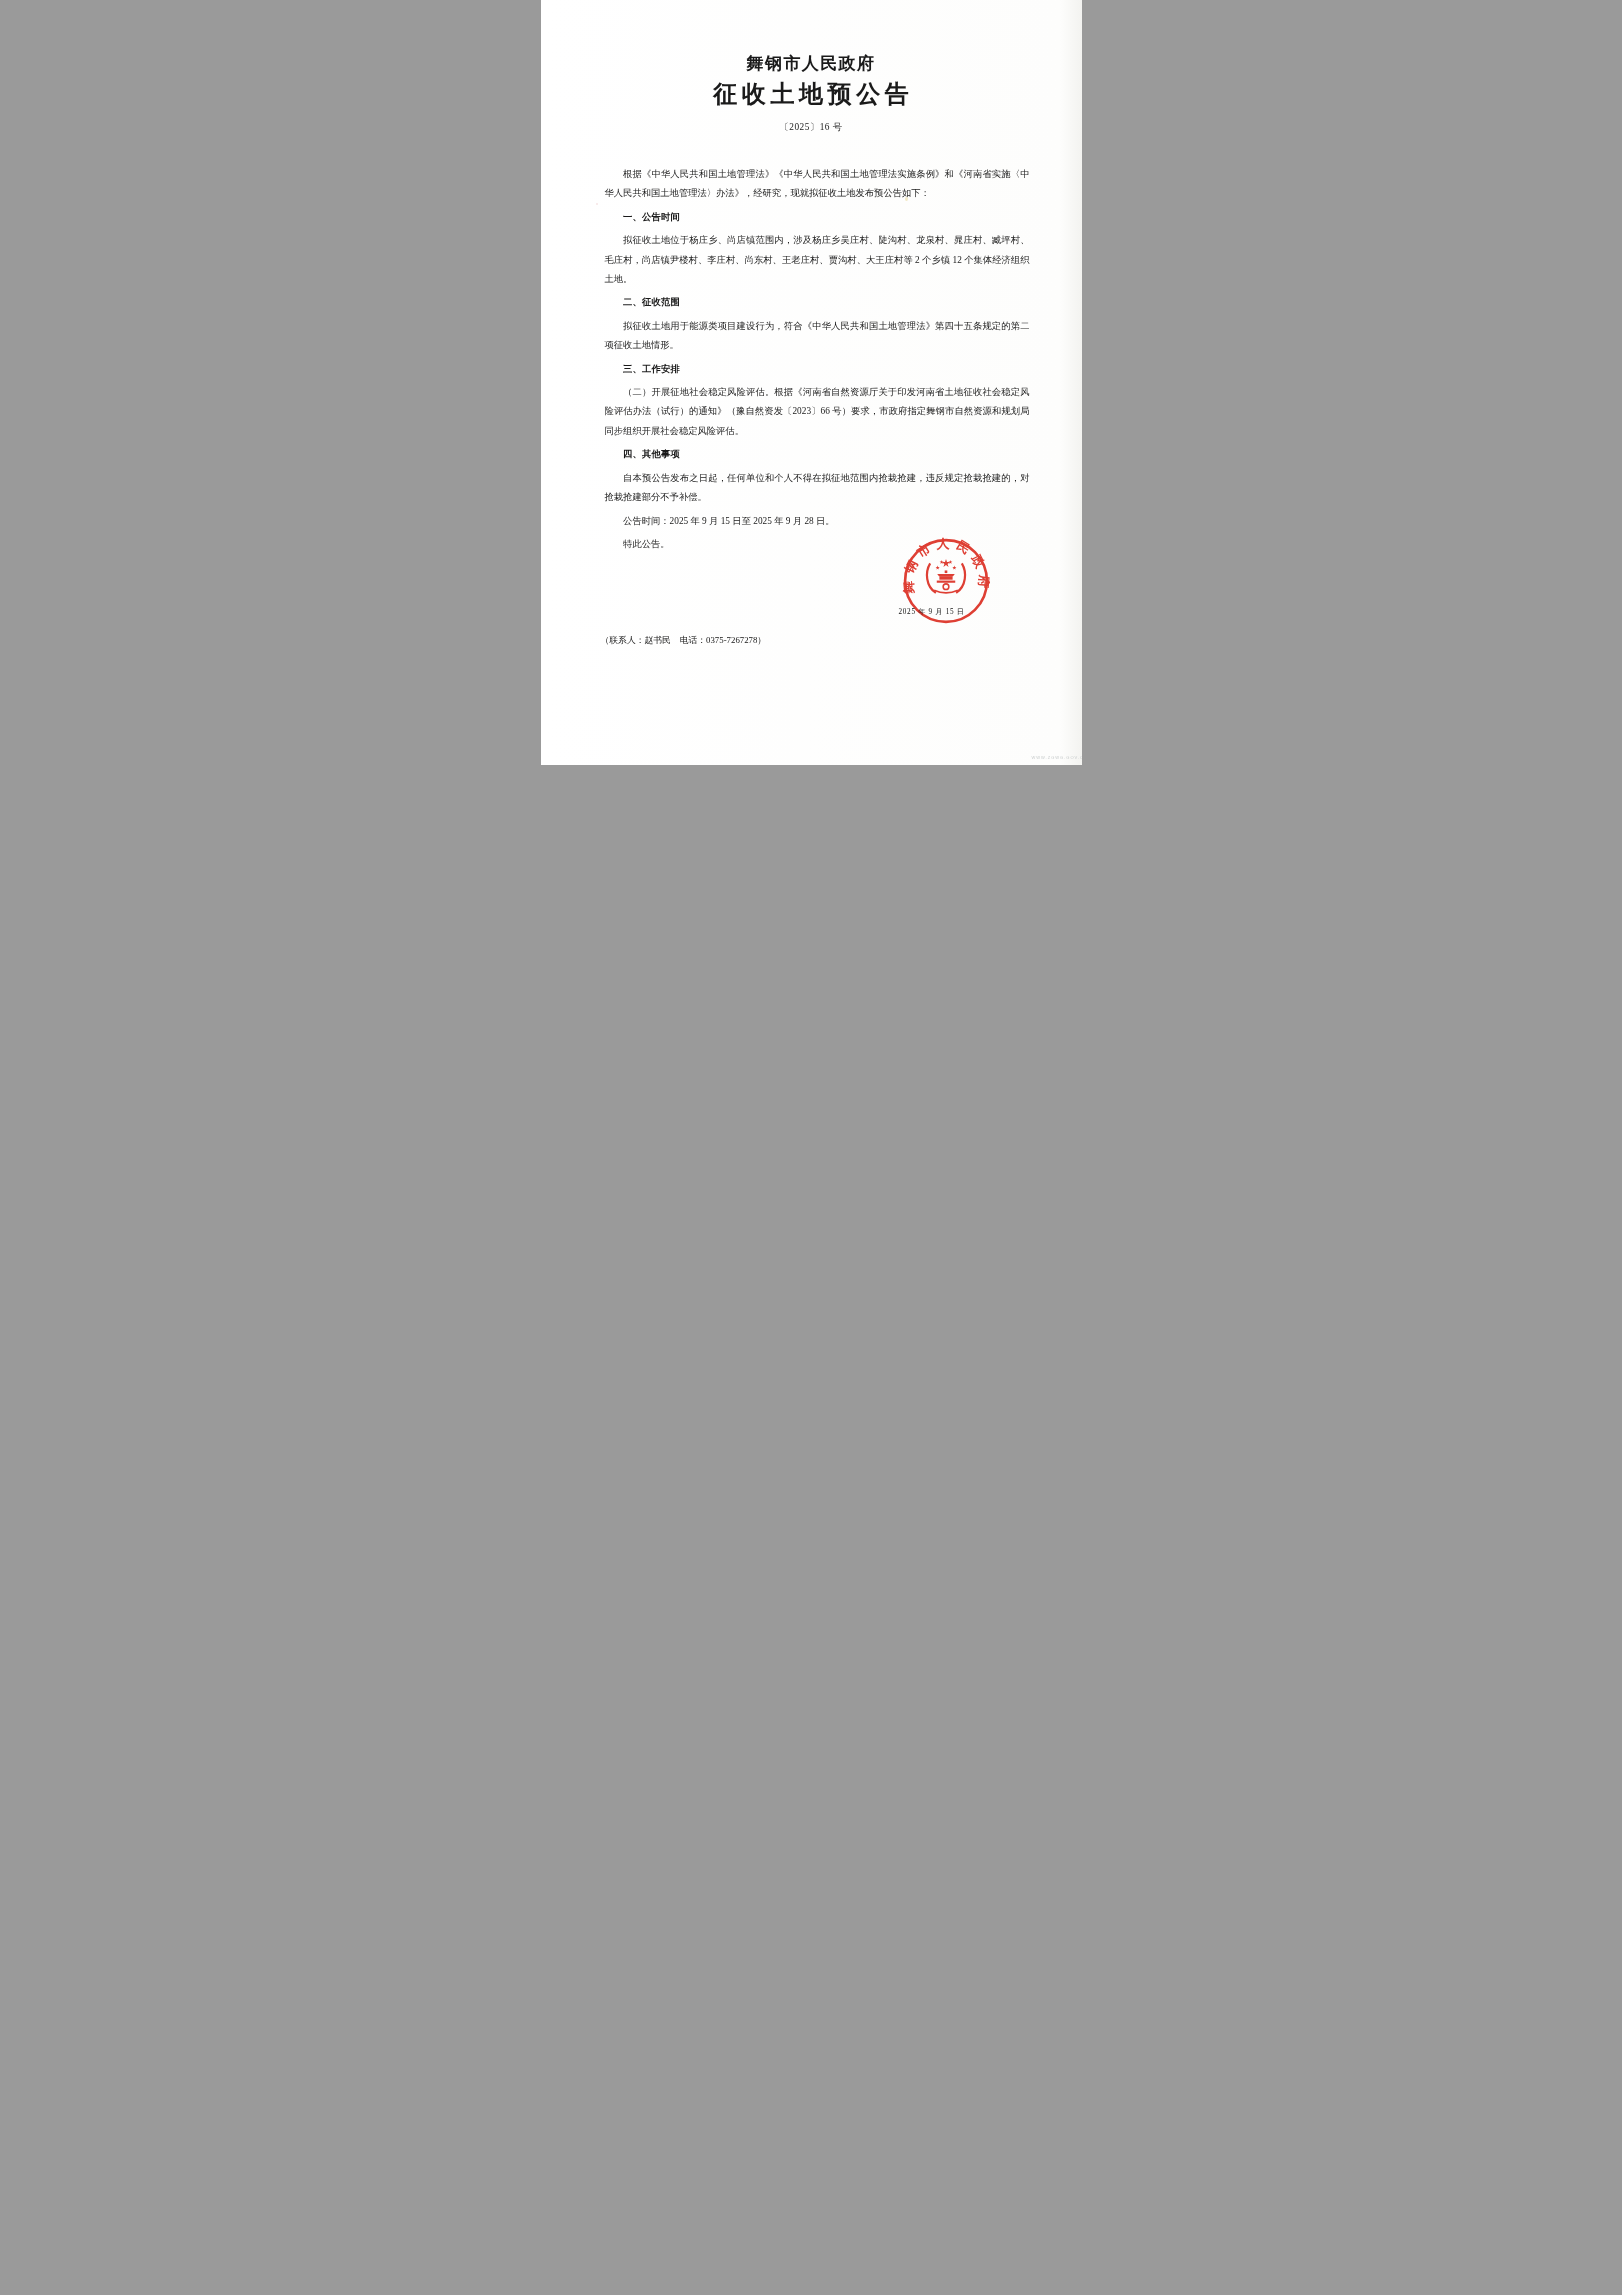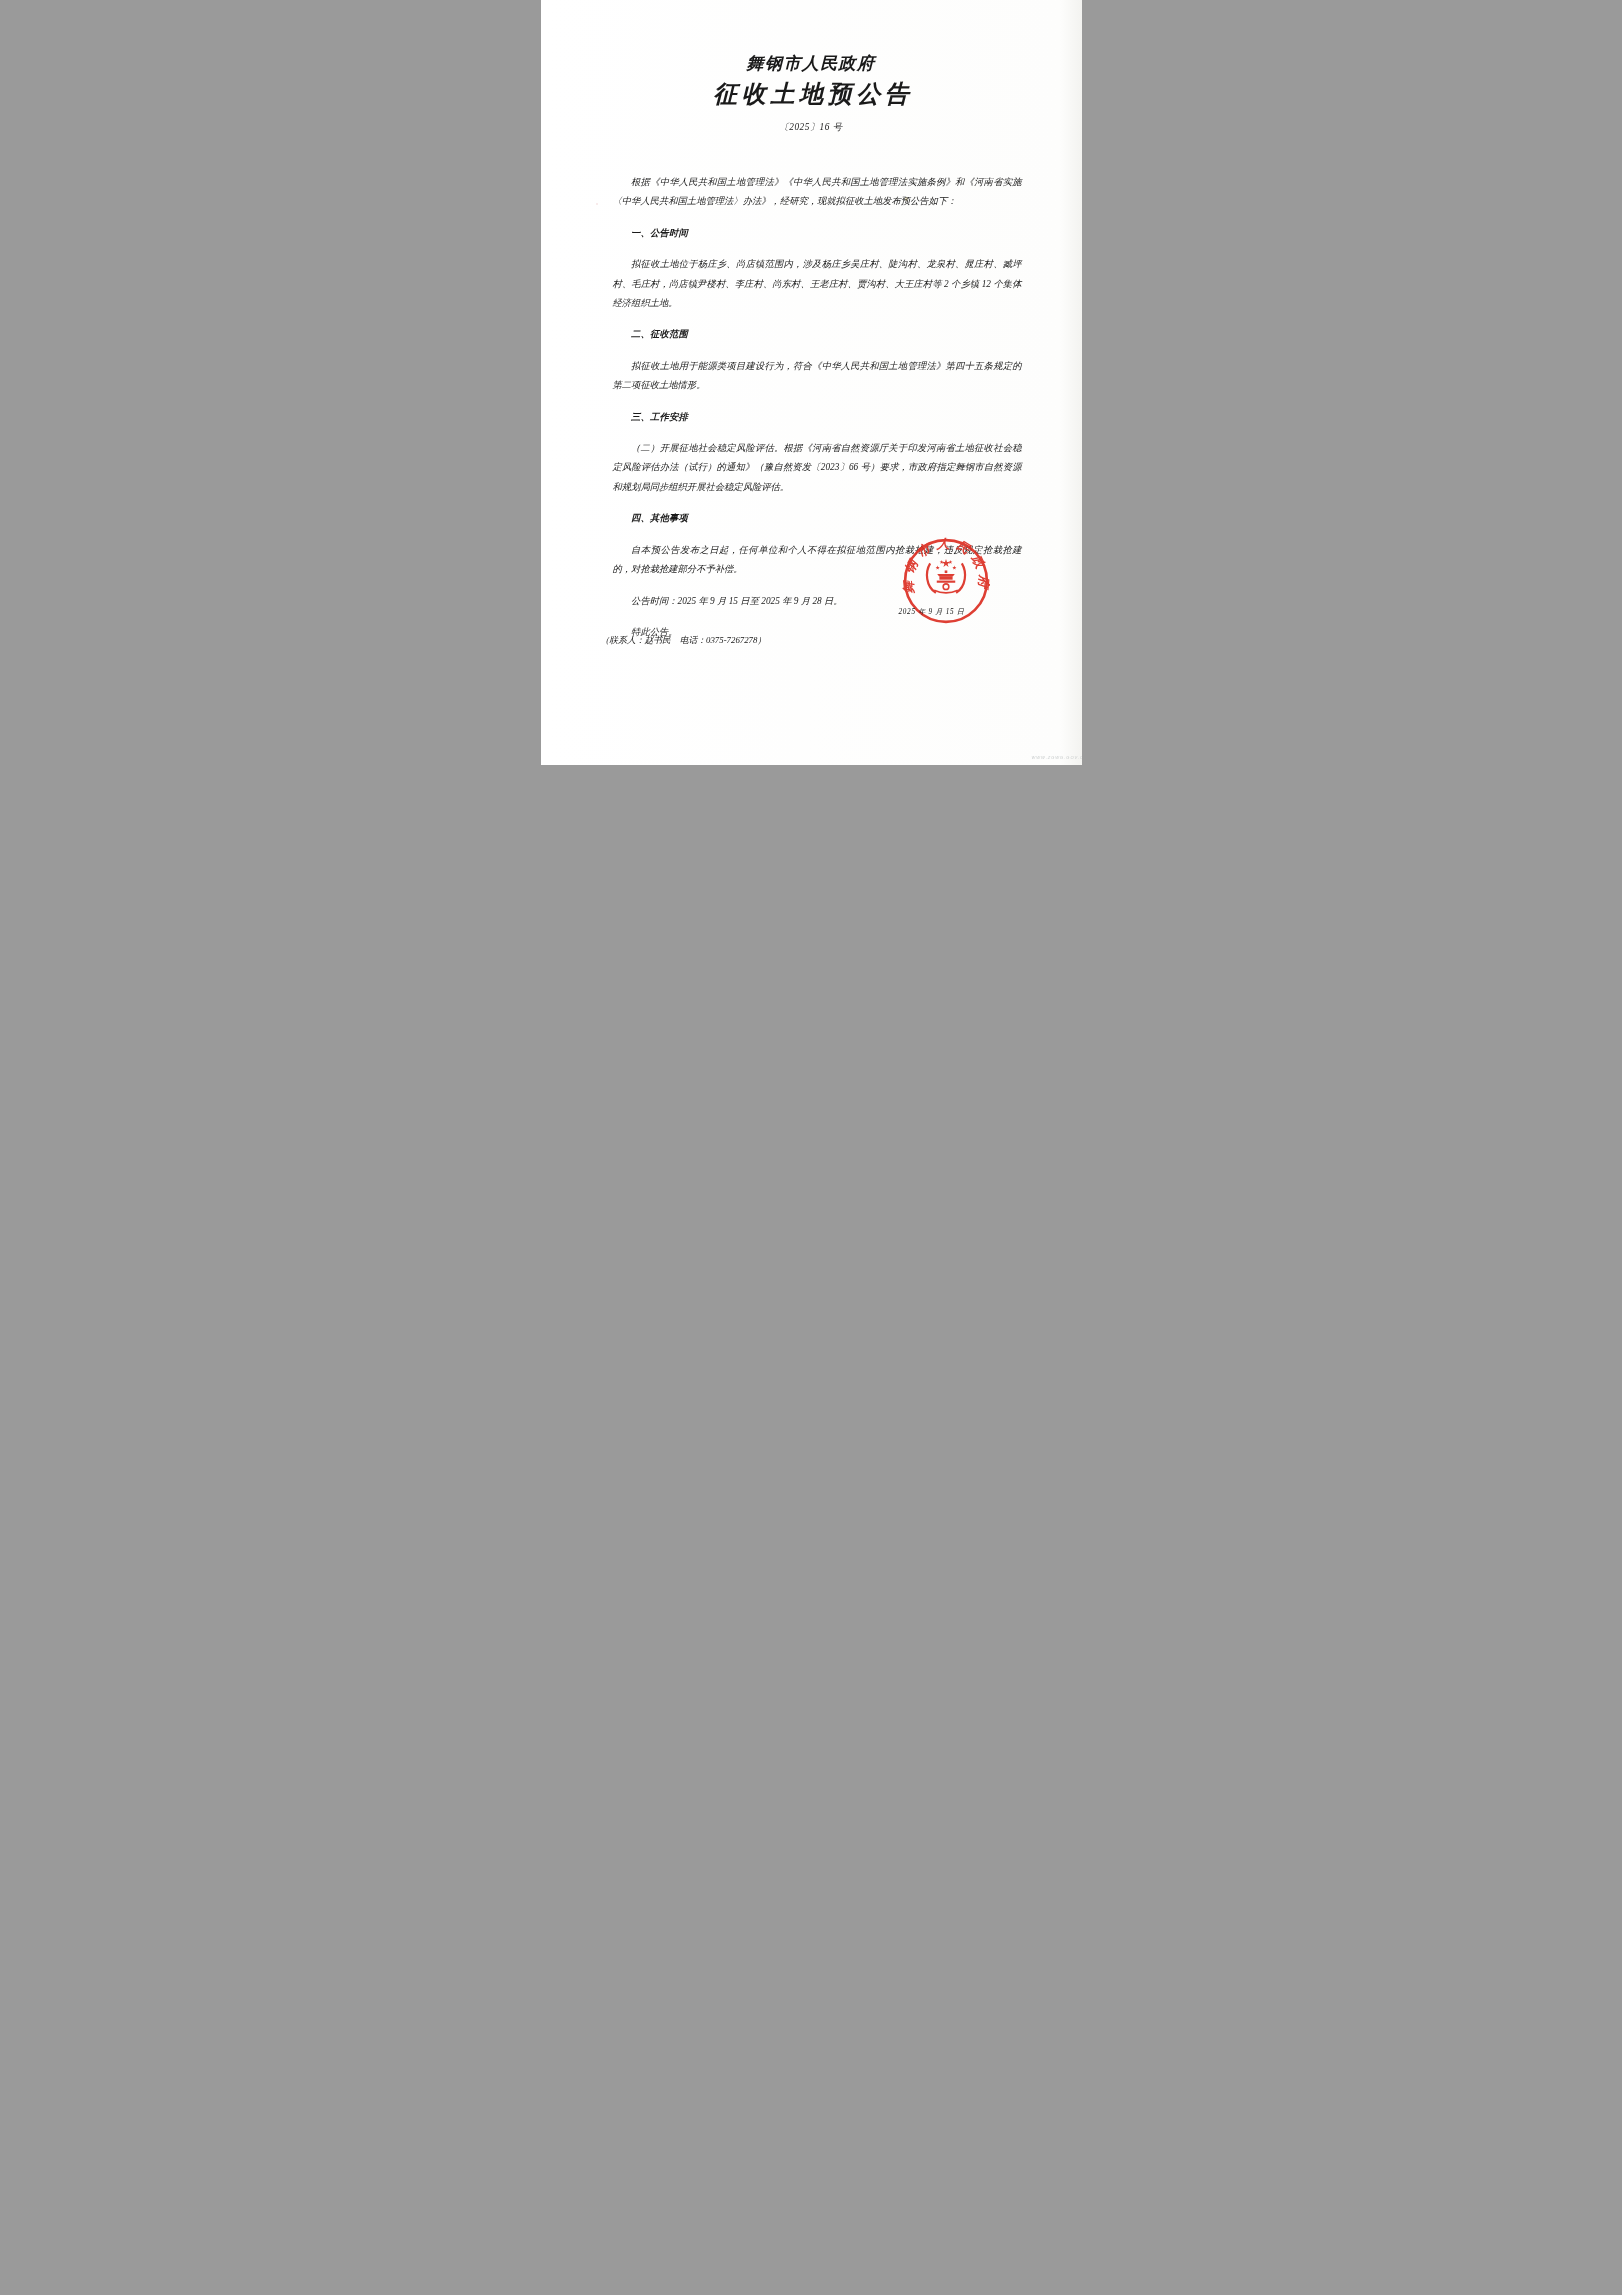--- a/index.html
+++ b/index.html
@@ -9,21 +9,20 @@
     font-family: "Liberation Serif", "DejaVu Serif", serif;
   }
   .page {
     position: relative;
     width: 541px;
     height: 765px;
     margin: 0 auto;
     background: linear-gradient(to right, #ffffff 0%, #fdfdfc 96%, #f3f3f0 100%);
     overflow: hidden;
     color: #1a1a1a;
-    font-style: italic;
   }
   .doc-header { position: absolute; top: 0; left: 0; width: 100%; text-align: center; }
   .title-1 {
     position: absolute; top: 52px; left: 0; width: 100%;
     font-size: 17px; font-weight: 700; letter-spacing: 1.4px;
     font-family: "Liberation Serif", "DejaVu Serif", serif;
   }
   .title-2 {
     position: absolute; top: 78px; left: 0; width: 100%;
     font-size: 24px; font-weight: 700; letter-spacing: 4.6px; text-indent: 4.6px;
@@ -31,21 +30,21 @@
   }
   .doc-number {
     position: absolute; top: 121px; left: 0; width: 100%;
     font-size: 9.3px; letter-spacing: 0.5px;
   }
   .doc-body {
     position: absolute; top: 161px; left: 60px; width: 433px;
     font-size: 9.3px; line-height: 19.4px;
     text-align: justify;
   }
-  .para { margin: 12px; text-indent: 2em; }
+  .para { margin: 4px; text-indent: 2em; }
   .para-heading {
     font-family: "Liberation Sans", "DejaVu Sans", sans-serif;
     font-weight: 700;
     letter-spacing: 0.2px;
   }
   .seal-wrap {
     position: absolute; left: 361px; top: 537px; width: 88px; height: 88px;
     z-index: 1;
     opacity: 0.92;
   }

